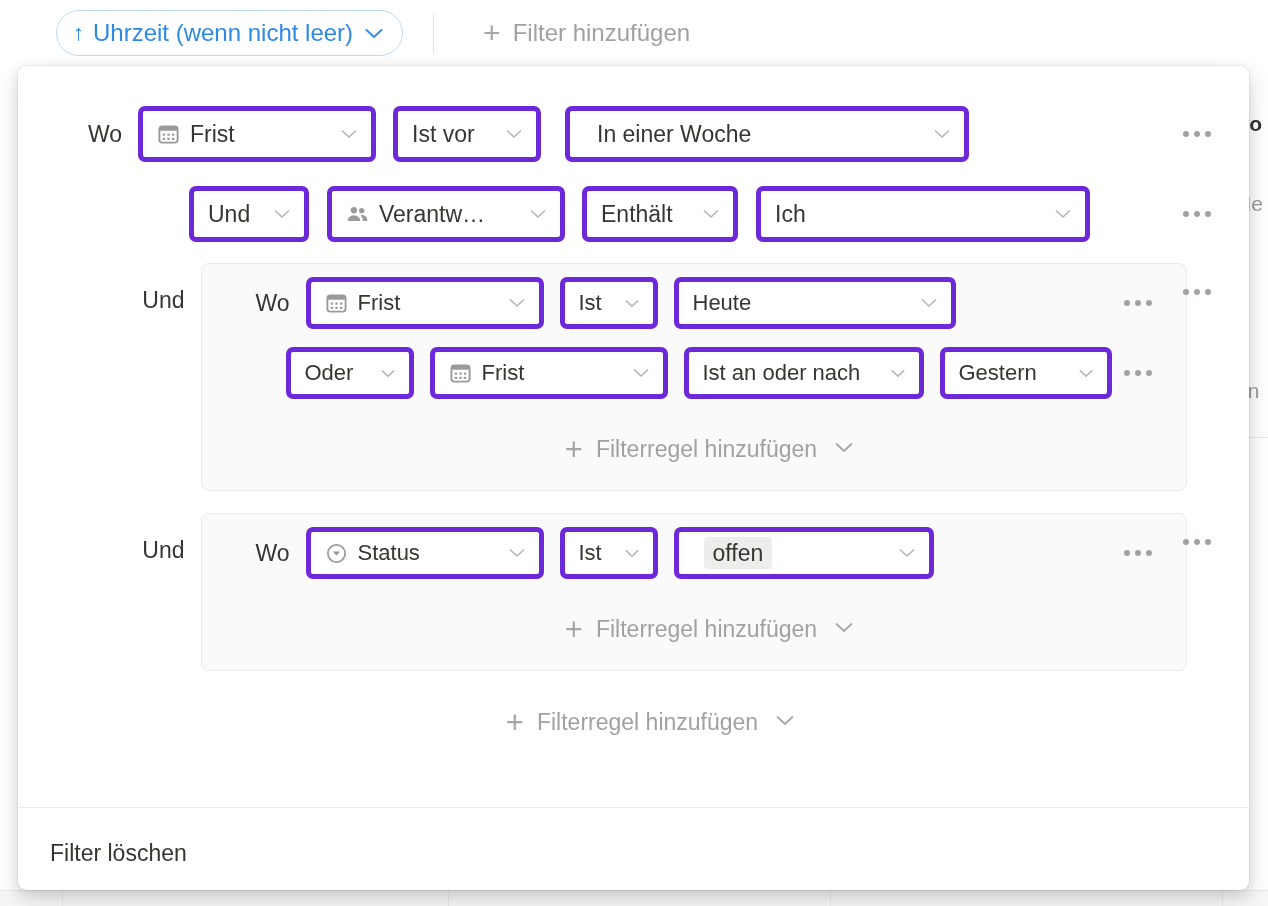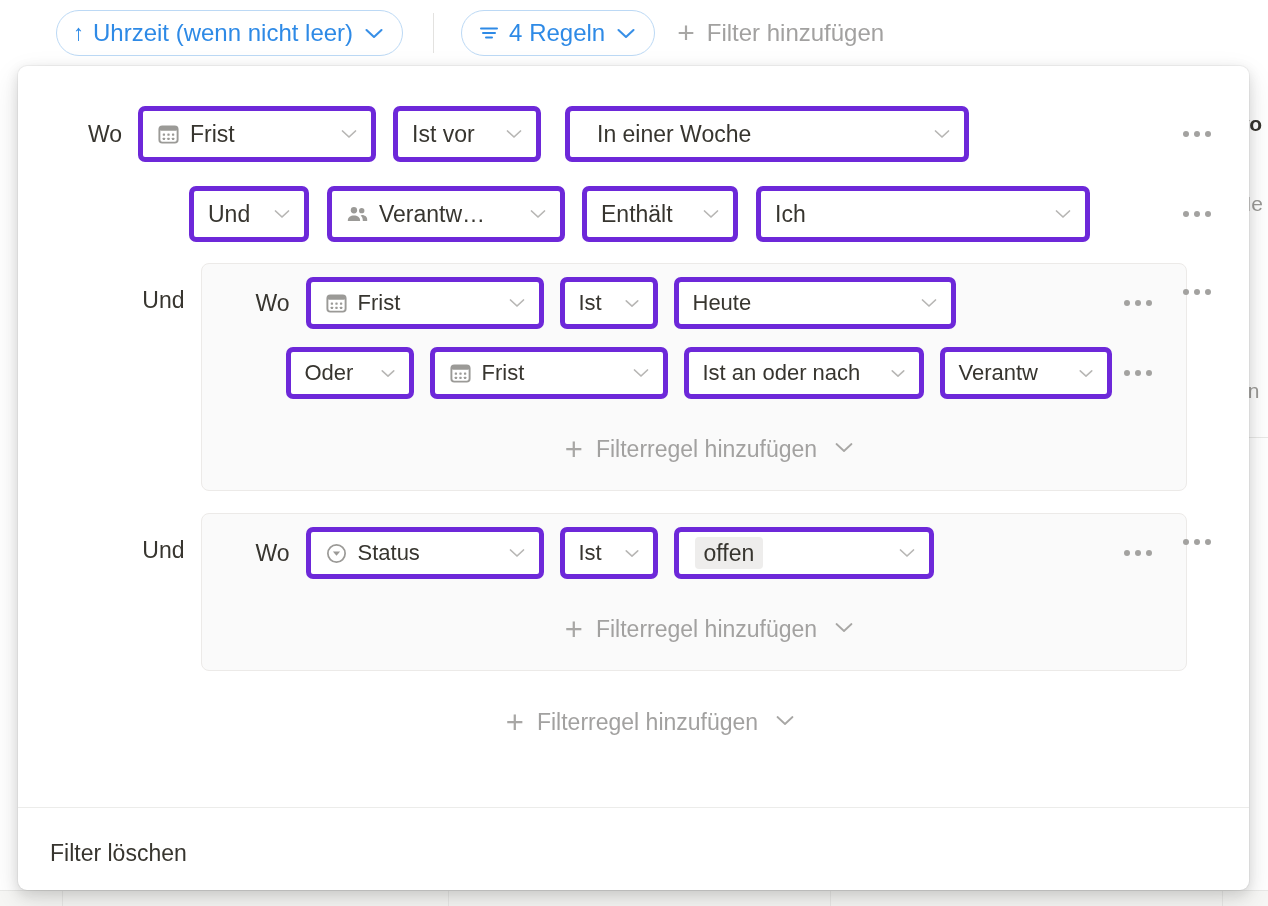--- a/index.html
+++ b/index.html
@@ -230,33 +230,20 @@
     <span>Uhrzeit (wenn nicht leer)</span>
     <span class="chev">
       <svg width="20" height="13" viewBox="0 0 20 13" fill="none" aria-hidden="true">
         <path d="M2.5 3 L10 10 L17.5 3" stroke="#2e8ae6" stroke-width="2.1" stroke-linecap="round" stroke-linejoin="round"></path>
       </svg>
     </span>
   </div>
 
   <div class="tb-sep"></div>
 
-  <div class="pill">
-    <span class="glyph">
-      <svg width="22" height="18" viewBox="0 0 22 18" fill="none" aria-hidden="true">
-        <path d="M3 4.5H19M5 9H17M8 13.5H14" stroke="#2e8ae6" stroke-width="2" stroke-linecap="round"></path>
-      </svg>
-    </span>
-    <span>4 Regeln</span>
-    <span class="chev">
-      <svg width="20" height="13" viewBox="0 0 20 13" fill="none" aria-hidden="true">
-        <path d="M2.5 3 L10 10 L17.5 3" stroke="#2e8ae6" stroke-width="2.1" stroke-linecap="round" stroke-linejoin="round"></path>
-      </svg>
-    </span>
-  </div>
 
   <div class="add-filter">
     <span class="plus">+</span>
     <span>Filter hinzufügen</span>
   </div>
 </div>
 
 <div class="panel">
   <div class="rules-area">
 
@@ -482,21 +469,21 @@
               </span>
             <span class="chev-sm" style="margin-left:4px;">
               <svg width="16" height="11" viewBox="0 0 18 12" fill="none">
                   <path d="M2.5 3 L9 9 L15.5 3" stroke="#b7b6b4" stroke-width="1.7" stroke-linecap="round" stroke-linejoin="round"></path>
                 </svg>
             </span>
           </div>
 
           <div class="ctl sm" style="width:172px; margin-left:16px;">
             <span class="lbl">
-                <span>Verantw</span>
+                <span>Gestern</span>
               </span>
             <span class="chev-sm" style="margin-left:4px;">
               <svg width="16" height="11" viewBox="0 0 18 12" fill="none">
                   <path d="M2.5 3 L9 9 L15.5 3" stroke="#b7b6b4" stroke-width="1.7" stroke-linecap="round" stroke-linejoin="round"></path>
                 </svg>
             </span>
           </div>
 
           <div class="dots" style="left:922px;">
               <i></i>
@@ -554,21 +541,21 @@
             <span class="lbl">
                 <span>Ist</span>
               </span>
             <span class="chev-sm" style="margin-left:4px;">
               <svg width="16" height="11" viewBox="0 0 18 12" fill="none">
                   <path d="M2.5 3 L9 9 L15.5 3" stroke="#b7b6b4" stroke-width="1.7" stroke-linecap="round" stroke-linejoin="round"></path>
                 </svg>
             </span>
           </div>
 
-          <div class="ctl sm" style="width:260px; margin-left:16px; padding-left:16px;">
+          <div class="ctl sm" style="width:260px; margin-left:16px; padding-left:25px;">
             <span class="lbl">
               <span class="chip">offen</span>
             </span>
             <span class="chev-sm">
               <svg width="18" height="12" viewBox="0 0 18 12" fill="none">
                   <path d="M2.5 3 L9 9 L15.5 3" stroke="#b7b6b4" stroke-width="1.7" stroke-linecap="round" stroke-linejoin="round"></path>
                 </svg>
             </span>
           </div>
 

